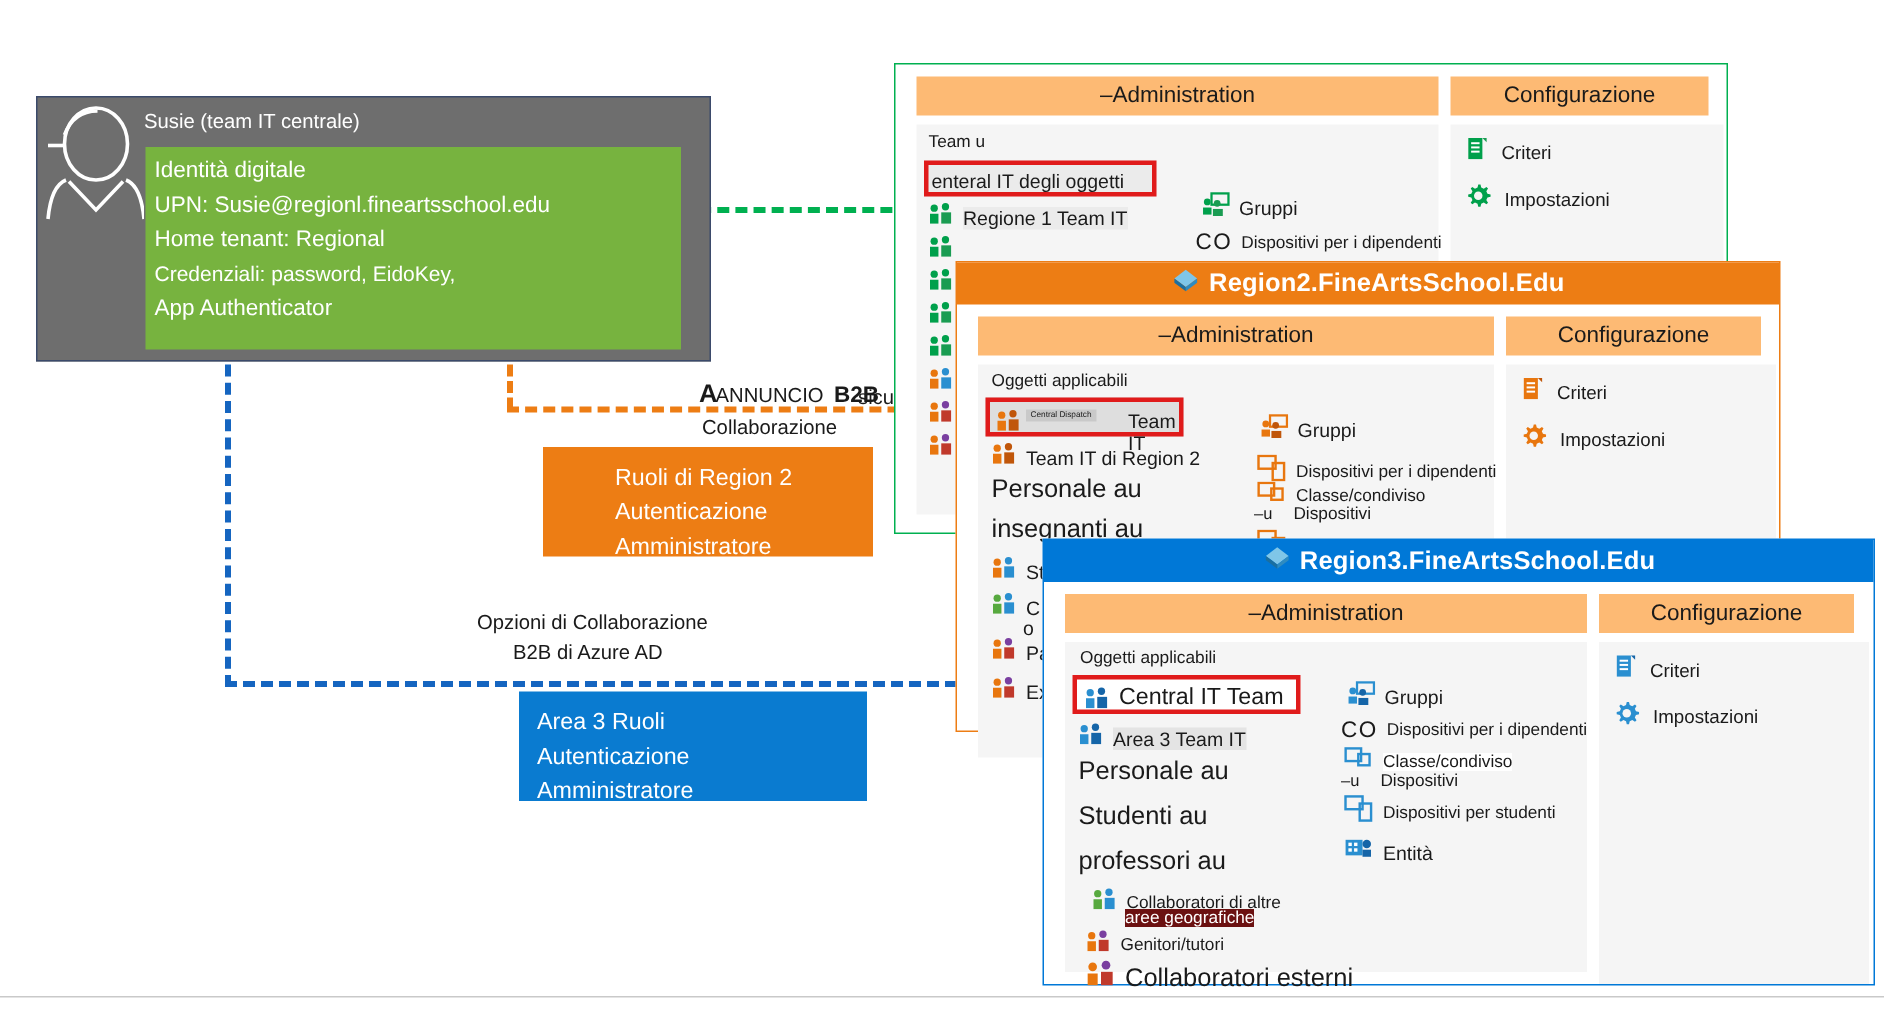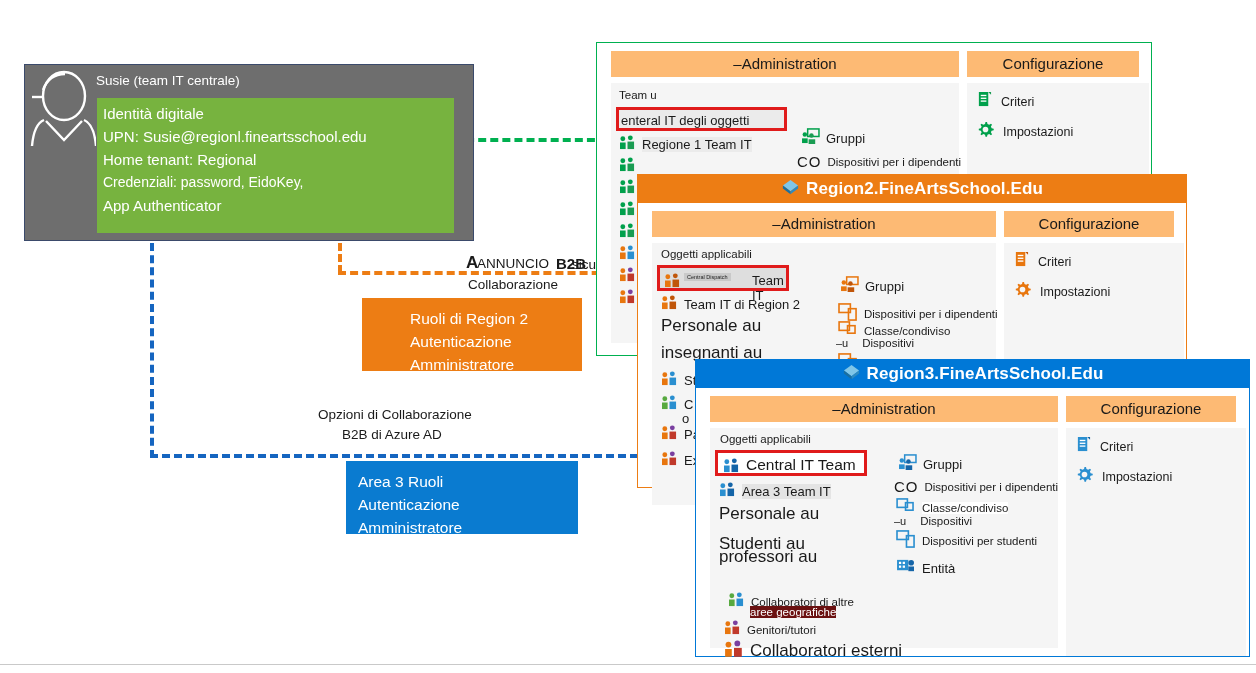--- a/index.html
+++ b/index.html
@@ -106,21 +106,21 @@
   <div>Amministratore</div>
 </div>
 
 <div class="abs panel" id="p1" style="left:596px;top:42px;width:556px;height:314px;border:1px solid #00B050;">
   <div class="body">
     <div class="abs colhdr" style="left:14px;top:8px;width:348px;">–Administration</div>
     <div class="abs colhdr" style="left:370px;top:8px;width:172px;">Configurazione</div>
 
     <div class="contentbox" style="left:14px;top:40px;width:348px;height:260px;">
       <div class="abs plain-txt" style="left:8px;top:6px;">Team u</div>
-      <div class="abs hl" style="left:5px;top:24px;width:171px;height:24px;background:#ebebeb;">
+      <div class="abs hl" style="left:5px;top:24px;width:155px;height:24px;background:#ebebeb;">
         <span class="abs lbl md" style="left:2px;top:3px;">enteral IT degli oggetti</span>
       </div>
       <div class="abs row" style="left:8px;top:52px;">
         <span>
           <svg width="17" height="15" viewBox="0 0 18 16">
               <circle cx="4" cy="4" r="2.6" fill="#00A04B"></circle>
               <rect x="1" y="8" width="6" height="7" fill="#00A04B"></rect>
               <circle cx="12" cy="3" r="2.6" fill="#00A04B"></circle>
               <rect x="9" y="7" width="7" height="8" fill="#1a9c52"></rect>
             </svg>
@@ -427,21 +427,21 @@
               <circle cx="4" cy="4" r="2.6" fill="#2a8fd0"></circle>
               <rect x="1" y="8" width="6" height="7" fill="#2a8fd0"></rect>
               <circle cx="12" cy="3" r="2.6" fill="#1565a8"></circle>
               <rect x="9" y="7" width="7" height="8" fill="#1565a8"></rect>
             </svg>
         </span>
         <span class="lbl md" style="background:#e4e4e4;">Area 3      Team IT</span>
       </div>
       <div class="abs lbl xl" style="left:9px;top:76px;">Personale au</div>
       <div class="abs lbl xl" style="left:9px;top:106px;">Studenti au</div>
-      <div class="abs lbl xl" style="left:9px;top:119px;">professori au</div>
+      <div class="abs lbl xl" style="left:9px;top:136px;">professori au</div>
       <div class="abs row" style="left:18px;top:164px;">
         <span>
           <svg width="17" height="15" viewBox="0 0 18 16">
               <circle cx="4" cy="4" r="2.6" fill="#57a93f"></circle>
               <rect x="1" y="8" width="6" height="7" fill="#57a93f"></rect>
               <circle cx="12" cy="3" r="2.6" fill="#2a8fd0"></circle>
               <rect x="9" y="7" width="7" height="8" fill="#2a8fd0"></rect>
             </svg>
         </span>
         <span class="lbl">Collaboratori di altre</span>

